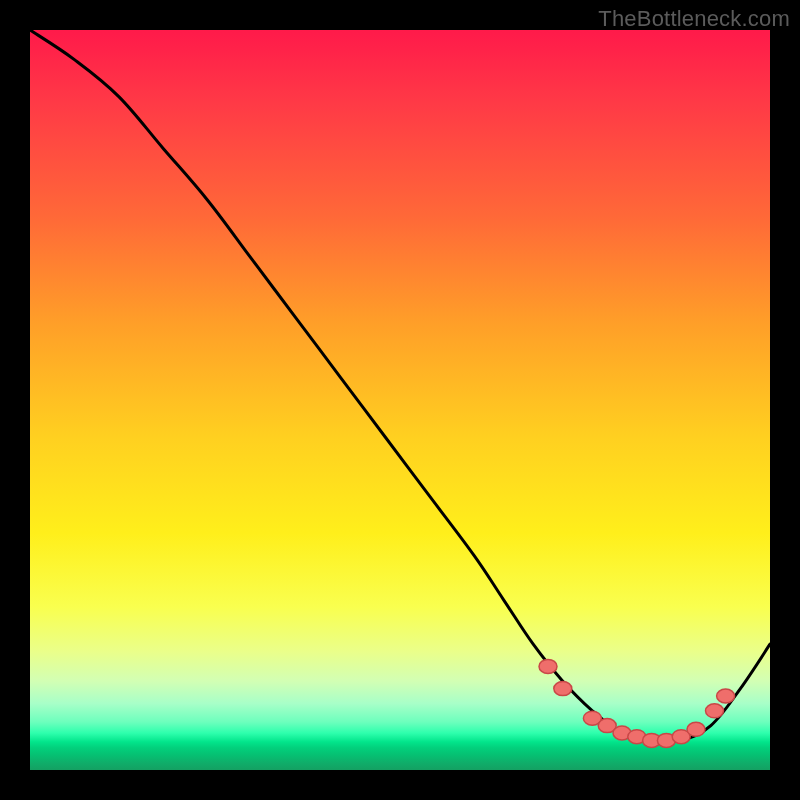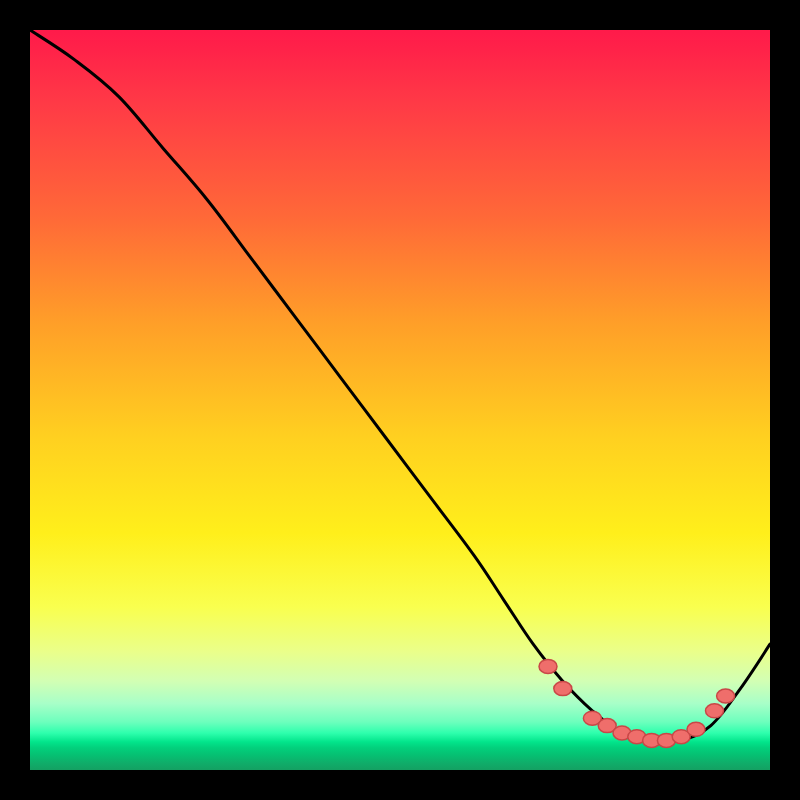--- a/index.html
+++ b/index.html
@@ -92,13 +92,14 @@
           <ellipse cx="606.8" cy="706.7" rx="9" ry="7" class="dot"></ellipse>
           <ellipse cx="621.6" cy="710.4" rx="9" ry="7" class="dot"></ellipse>
           <ellipse cx="636.4" cy="710.4" rx="9" ry="7" class="dot"></ellipse>
           <ellipse cx="651.2" cy="706.7" rx="9" ry="7" class="dot"></ellipse>
           <ellipse cx="666.0" cy="699.3" rx="9" ry="7" class="dot"></ellipse>
           <ellipse cx="684.5" cy="680.8" rx="9" ry="7" class="dot"></ellipse>
           <ellipse cx="695.6" cy="666.0" rx="9" ry="7" class="dot"></ellipse>
         </g>
     </svg>
   </div>
+  <div class="watermark">TheBottleneck.com</div>
 </div>
 
 </body></html>

